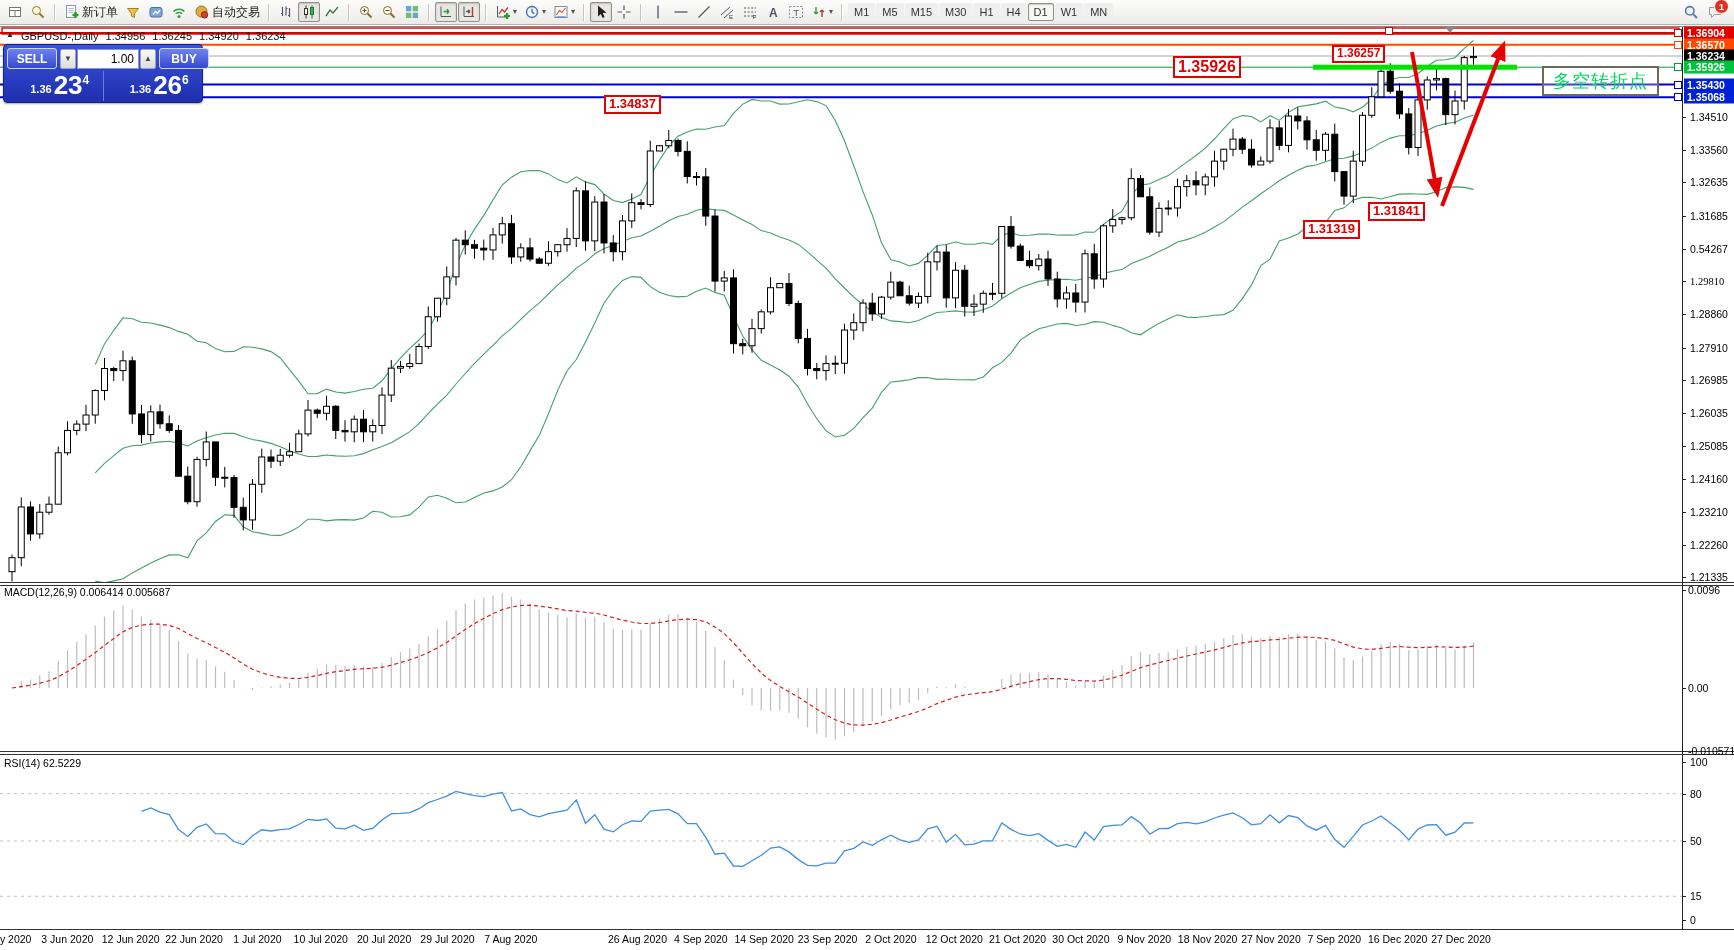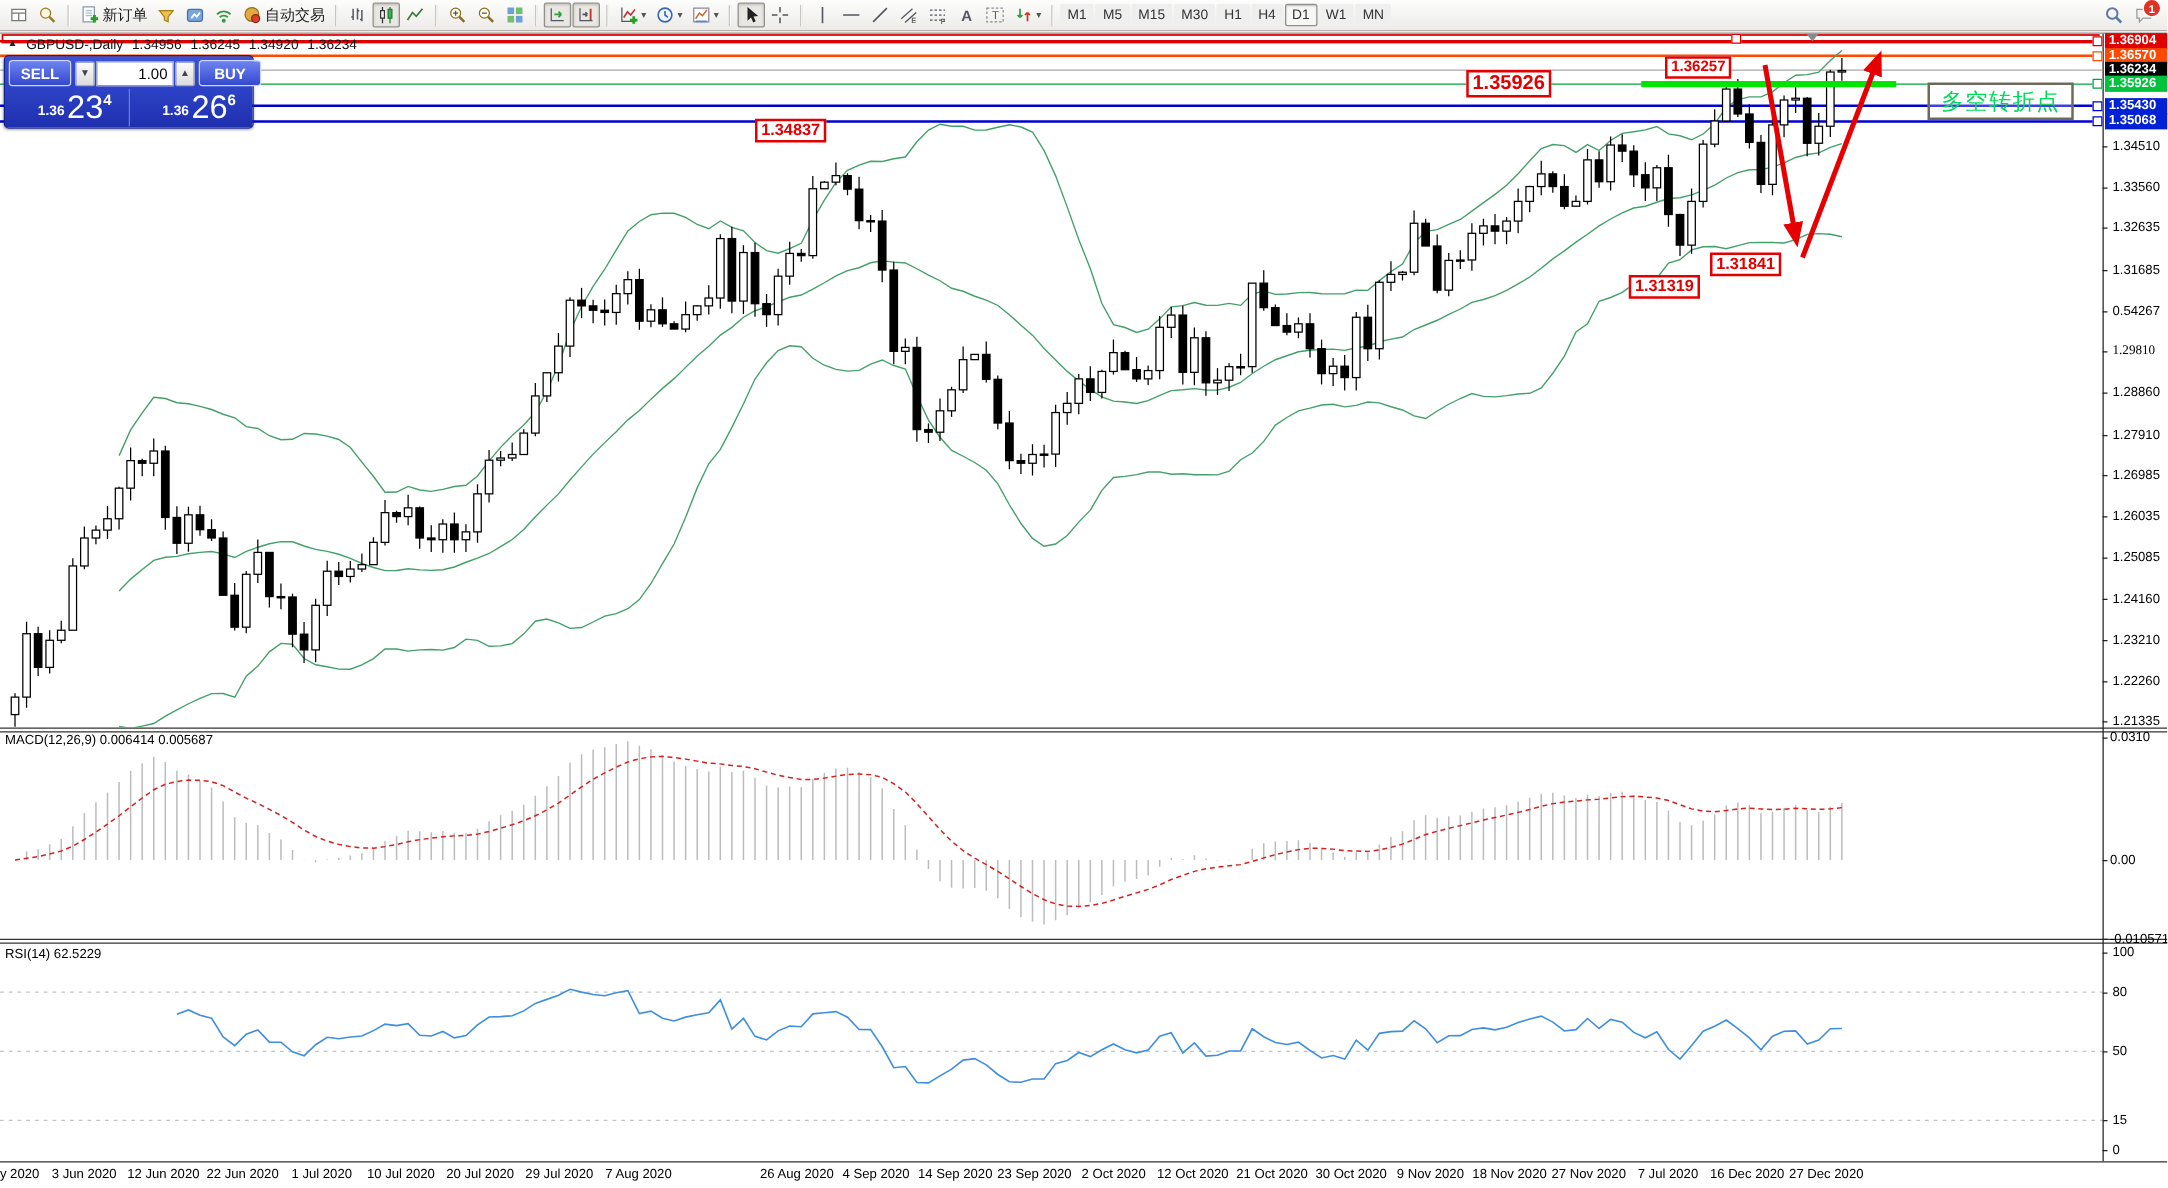--- a/index.html
+++ b/index.html
@@ -40,21 +40,21 @@
           font-family:"Liberation Sans",sans-serif;}
   .oc-spin{display:flex;align-items:center;flex:1;gap:1px;}
   .oc-arrow{width:16px;height:20px;font-size:8px;color:#445;background:linear-gradient(#fbfbfb,#dcdcdc);
             border:1px solid #9aa4c8;border-radius:2px;padding:0;}
   .oc-vol{width:56px;height:18px;border:1px solid #8a97c9;text-align:right;font-size:12px;
           padding:0 4px 0 0;font-family:"Liberation Sans",sans-serif;flex:1;}
   .oc-prices{display:flex;height:30px;}
   .oc-price{flex:1;display:flex;align-items:flex-start;justify-content:center;color:#fff;padding-top:0;margin-left:13px;}
   .oc-price:first-child{border-right:1px solid #6a7ae0;}
   .oc-small{font-size:11px;font-weight:bold;margin-top:12px;margin-right:2px;}
-  .oc-big{font-size:26px;font-weight:normal;line-height:28px;}
+  .oc-big{font-size:26px;font-weight:bold;line-height:28px;}
   .oc-sup{font-size:12px;font-weight:bold;margin-top:2px;}
   
   .pane-label{position:absolute;left:4px;font-size:10.5px;color:#000;z-index:10;}
   .ptick{position:absolute;left:1690px;font-size:10.5px;color:#000;transform:translateY(-50%);}
   .tickmark{position:absolute;left:1682px;width:4px;height:1px;background:#222;}
   .ptag{position:absolute;left:1684px;width:50px;height:13px;line-height:13px;color:#fff;
         font-size:10.5px;font-weight:bold;padding-left:3px;transform:translateY(-50%);z-index:12;}
   .date{position:absolute;top:933px;transform:translateX(-50%);font-size:10.5px;color:#000;white-space:nowrap;}
   
   .callout{position:absolute;background:#fff;border:2px solid #e30000;color:#e30000;
@@ -946,21 +946,21 @@
       <div class="ptick" style="top: 545.101px;">1.22260</div>
       <div class="tickmark" style="top: 545.101px;"></div>
       <div class="ptick" style="top: 577.448px;">1.21335</div>
       <div class="tickmark" style="top: 577.448px;"></div>
       <div class="ptag" style="top: 33px; background: rgb(224, 0, 0);">1.36904</div>
       <div class="ptag" style="top: 44.68px; background: rgb(255, 72, 0);">1.36570</div>
       <div class="ptag" style="top: 56.4299px; background: rgb(0, 0, 0);">1.36234</div>
       <div class="ptag" style="top: 67.2007px; background: rgb(0, 195, 60);">1.35926</div>
       <div class="ptag" style="top: 84.5458px; background: rgb(0, 33, 214);">1.35430</div>
       <div class="ptag" style="top: 97.2049px; background: rgb(0, 33, 214);">1.35068</div>
-      <div class="ptick" style="top: 590.006px; left: 1688px;">0.0310</div>
+      <div class="ptick" style="top: 590.006px; left: 1688px;">0.0096</div>
       <div class="tickmark" style="top: 590.006px;"></div>
       <div class="ptick" style="top: 688px; left: 1688px;">0.00</div>
       <div class="tickmark" style="top: 688px;"></div>
       <div class="ptick" style="top: 750.781px; left: 1688px;">-0.010571</div>
       <div class="tickmark" style="top: 750.781px;"></div>
       <div class="ptick" style="top: 762px;">100</div>
       <div class="tickmark" style="top: 762px;"></div>
       <div class="ptick" style="top: 793.6px;">80</div>
       <div class="tickmark" style="top: 793.6px;"></div>
       <div class="ptick" style="top: 841px;">50</div>
@@ -983,21 +983,21 @@
       <div class="date" style="left: 700.85px;">4 Sep 2020</div>
       <div class="date" style="left: 764.2px;">14 Sep 2020</div>
       <div class="date" style="left: 827.55px;">23 Sep 2020</div>
       <div class="date" style="left: 890.9px;">2 Oct 2020</div>
       <div class="date" style="left: 954.25px;">12 Oct 2020</div>
       <div class="date" style="left: 1017.6px;">21 Oct 2020</div>
       <div class="date" style="left: 1080.95px;">30 Oct 2020</div>
       <div class="date" style="left: 1144.3px;">9 Nov 2020</div>
       <div class="date" style="left: 1207.65px;">18 Nov 2020</div>
       <div class="date" style="left: 1271px;">27 Nov 2020</div>
-      <div class="date" style="left: 1334.35px;">7 Jul 2020</div>
+      <div class="date" style="left: 1334.35px;">7 Sep 2020</div>
       <div class="date" style="left: 1397.7px;">16 Dec 2020</div>
       <div class="date" style="left: 1461.05px;">27 Dec 2020</div>
       <div class="callout" style="left: 604px; top: 95px; font-size: 13px;">1.34837</div>
       <div class="callout" style="left: 1173px; top: 56px; font-size: 16px;">1.35926</div>
       <div class="callout" style="left: 1332px; top: 45px; font-size: 12px;">1.36257</div>
       <div class="callout" style="left: 1368px; top: 202px; font-size: 13px;">1.31841</div>
       <div class="callout" style="left: 1303px; top: 220px; font-size: 13px;">1.31319</div>
       <div class="handle" style="left: 1678px; top: 33px; border: 1px solid rgb(221, 0, 0);"></div>
       <div class="handle" style="left: 1678px; top: 44.68px; border: 1px solid rgb(255, 72, 0);"></div>
       <div class="handle" style="left: 1678px; top: 67.2007px; border: 1px solid rgb(0, 163, 60);"></div>

